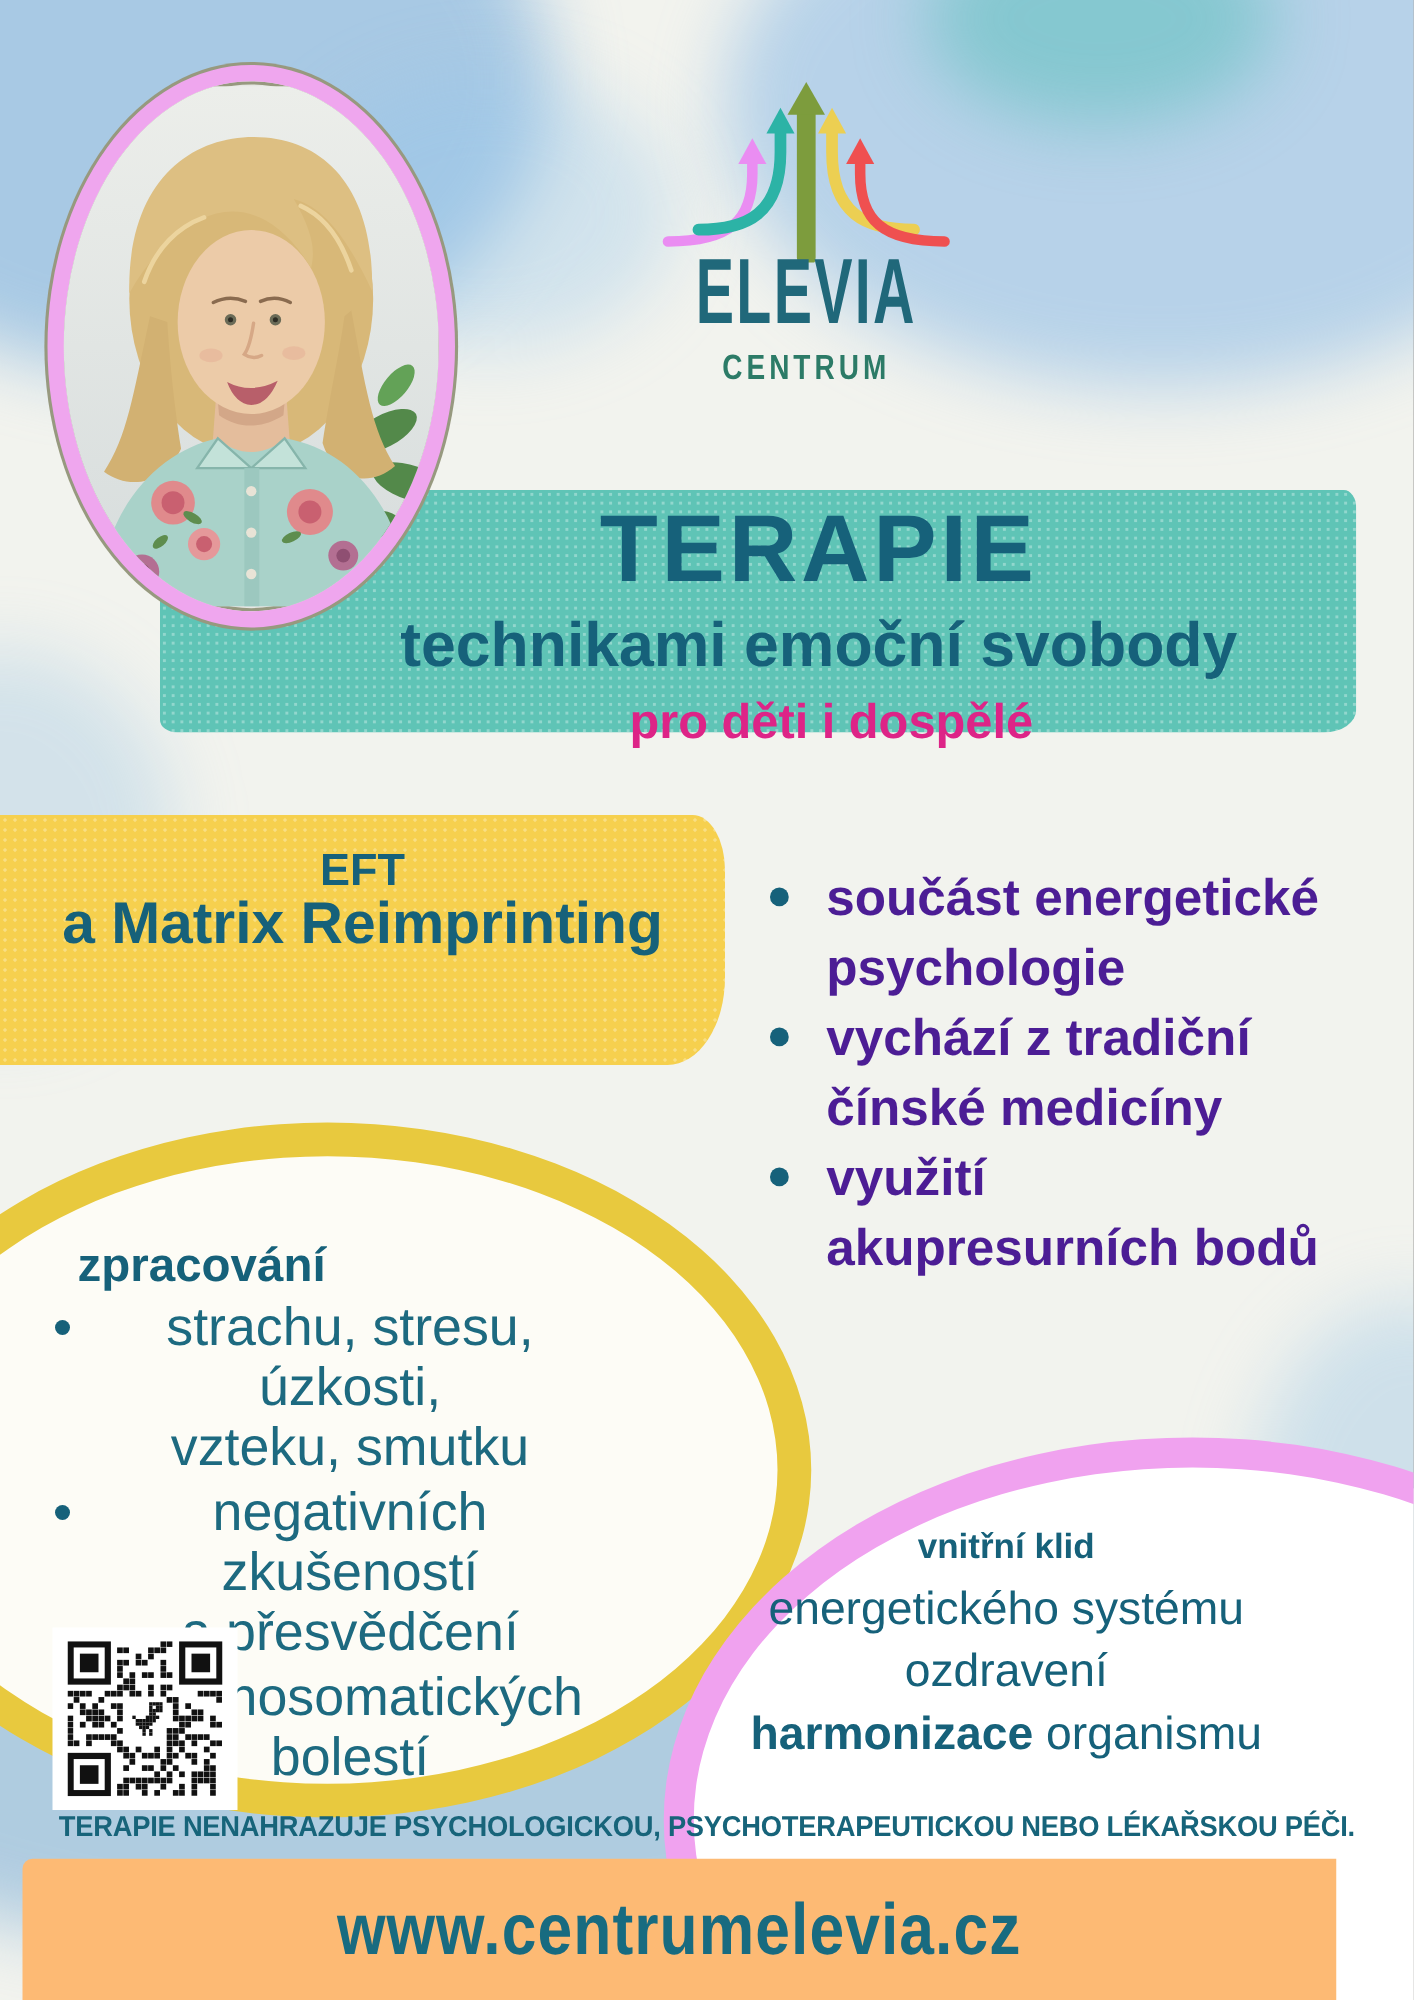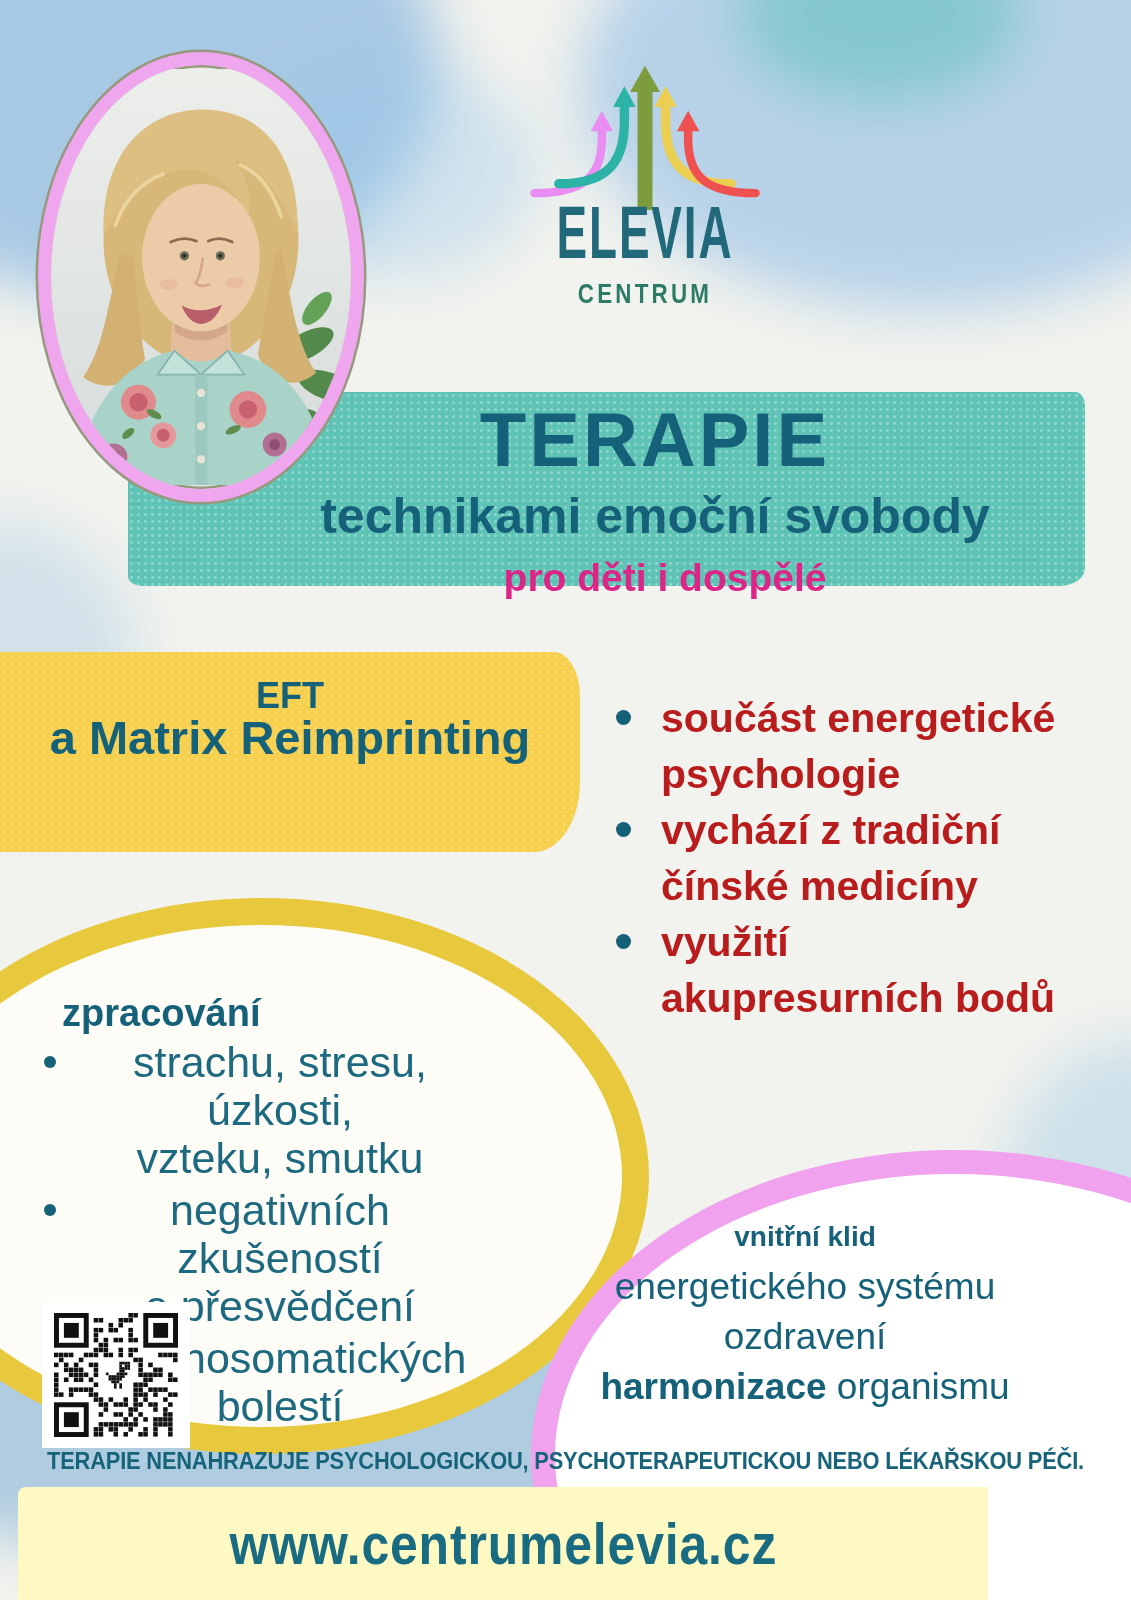--- a/index.html
+++ b/index.html
@@ -71,21 +71,21 @@
   .method .l1{padding-top:26px;font-size:36px;line-height:1;}
   .method .l2{font-size:47px;line-height:1;}
 
   
   .features{position:absolute;left:616px;top:690px;width:505px;z-index:3;
     list-style:none;margin:0;padding:0;}
   .features li{display:flex;align-items:flex-start;}
   .features .dot{flex:0 0 auto;width:15px;height:15px;border-radius:50%;
     background:#16617a;margin:20px 30px 0 0;}
   .features .ftext{white-space:pre-line;font-size:41px;font-weight:bold;
-    color:#b91c1c;line-height:56px;}
+    color:#4c1d95;line-height:56px;}
 
   
   .ring-yellow{
     position:absolute;left:-125px;top:898px;width:720px;height:502px;z-index:2;
     border:27px solid #e8c93e;border-radius:50%;background:#fdfcf6;
   }
   .proc-head{
     position:absolute;left:62px;top:992px;width:280px;z-index:3;
     font-size:38px;font-weight:bold;color:#16617a;
   }
@@ -113,22 +113,22 @@
   .calm .r{font-size:37px;line-height:50px;}
   .calm .b{font-weight:bold;}
 
   
   .disclaimer{
     position:absolute;left:0;top:1448px;width:1131px;z-index:7;
     text-align:center;font-size:23px;font-weight:bold;color:#17647a;
     letter-spacing:-.2px;transform:scaleX(.95);transform-origin:center;
   }
   .footer{
-    position:absolute;left:18px;top:1487px;width:970px;height:113px;z-index:8;
-    background:#fef9c3;border-radius:8px 0 0 0;
+    position:absolute;left:18px;top:1487px;width:1051px;height:113px;z-index:8;
+    background:#fdba74;border-radius:8px 0 0 0;
     display:flex;align-items:center;justify-content:center;
   }
   .footer .url{
     font-size:58px;font-weight:bold;color:#186b80;letter-spacing:1px;
     transform:scaleX(.86);transform-origin:center;
   }
 </style>
 </head>
 <body>
 

